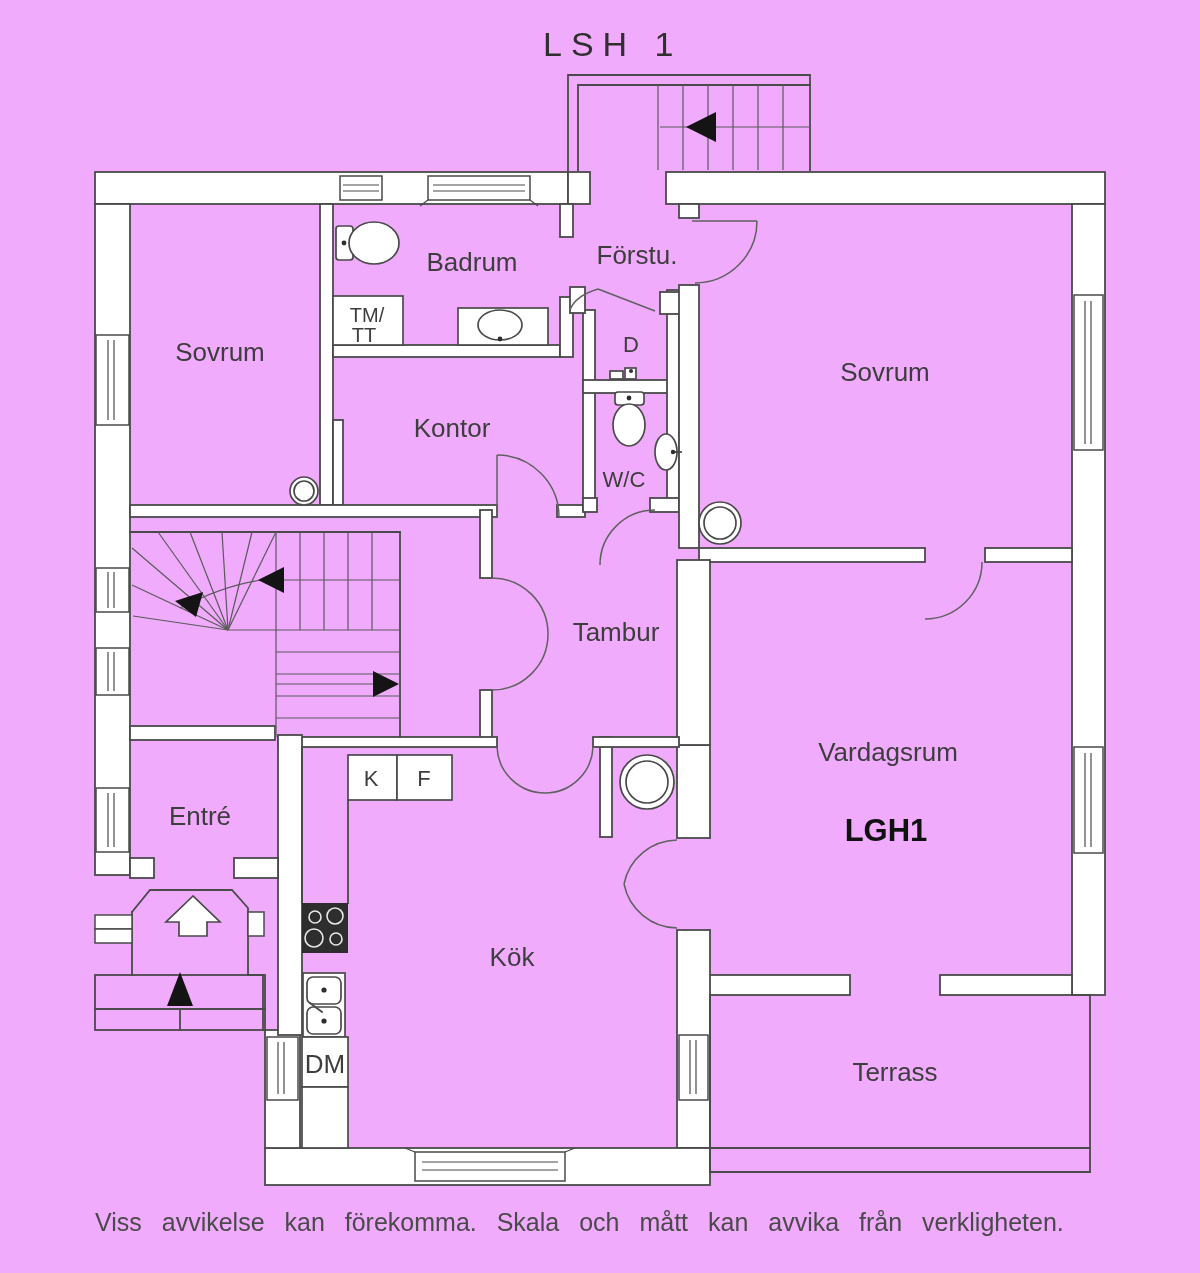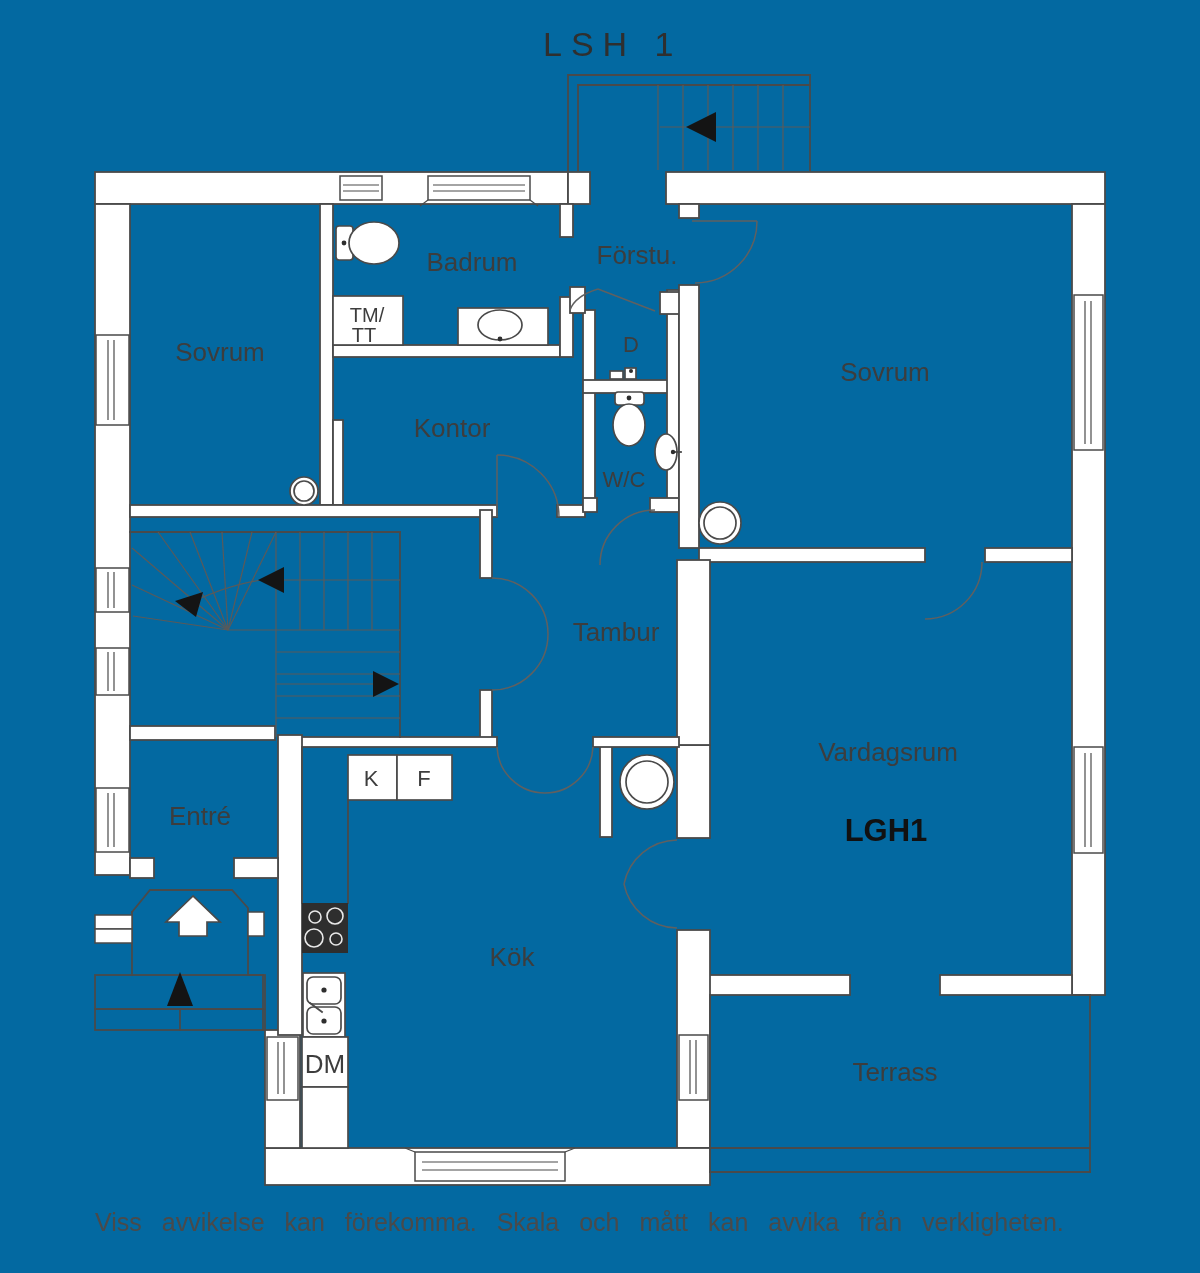--- a/index.html
+++ b/index.html
@@ -1,16 +1,16 @@
 <!DOCTYPE html>
 <html><head>
 <meta charset="utf-8">
 <style>
   html,body{margin:0;padding:0;background:#ffffff;}
-  .page{width:1200px;height:1273px;position:relative;background:#0369a1;overflow:hidden;}
+  .page{width:1200px;height:1273px;position:relative;background:#f0abfc;overflow:hidden;}
   svg{display:block;}
   .wall{fill:#ffffff;stroke:#4a4a4a;stroke-width:1.8;}
   .ln{stroke:#4a4a4a;stroke-width:1.8;fill:none;stroke-linecap:square;}
   .thin{stroke:#5a5a5a;stroke-width:1.2;fill:none;}
   .arc{stroke:#606060;stroke-width:1.5;fill:none;}
   .win{fill:#ffffff;stroke:#4a4a4a;stroke-width:1.5;}
   .glz{stroke:#4a4a4a;stroke-width:1.2;fill:none;}
   .fix{stroke:#4a4a4a;stroke-width:1.7;fill:#ffffff;}
   .dark{fill:#2e2e2e;stroke:none;}
   .burner{fill:none;stroke:#e8e8e8;stroke-width:1.6;}

